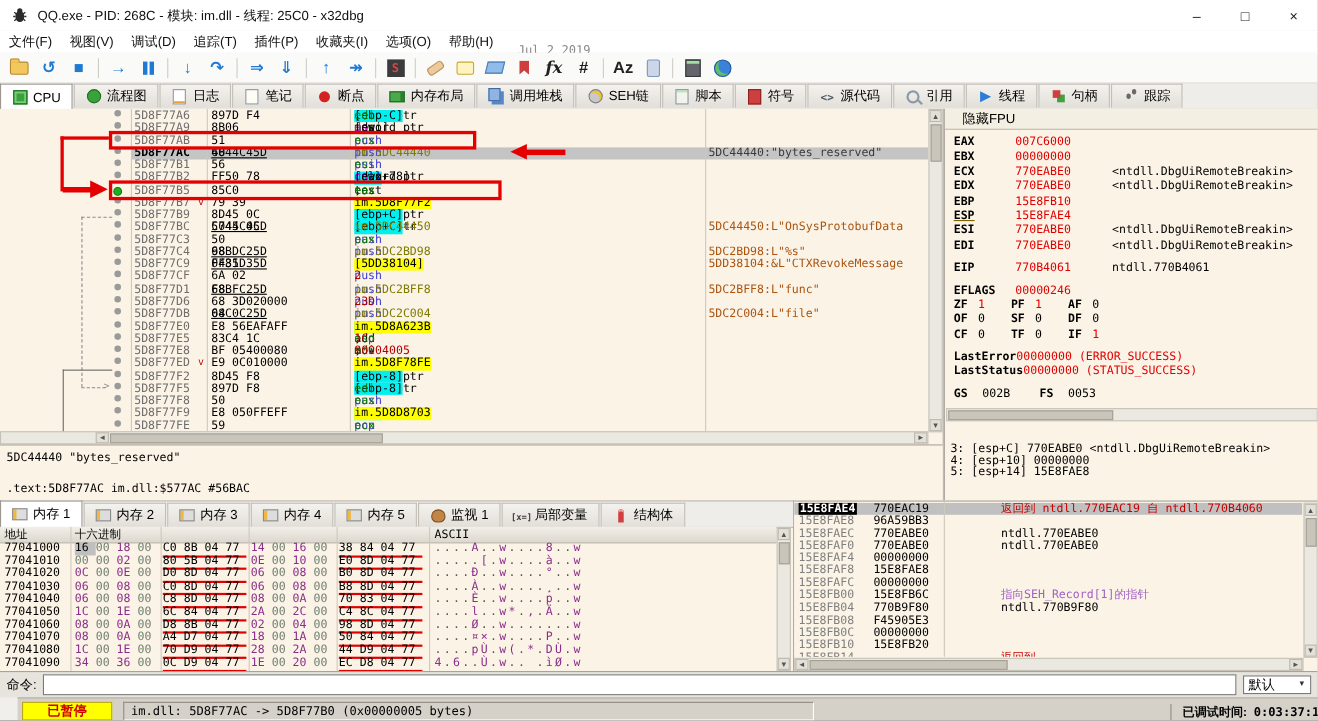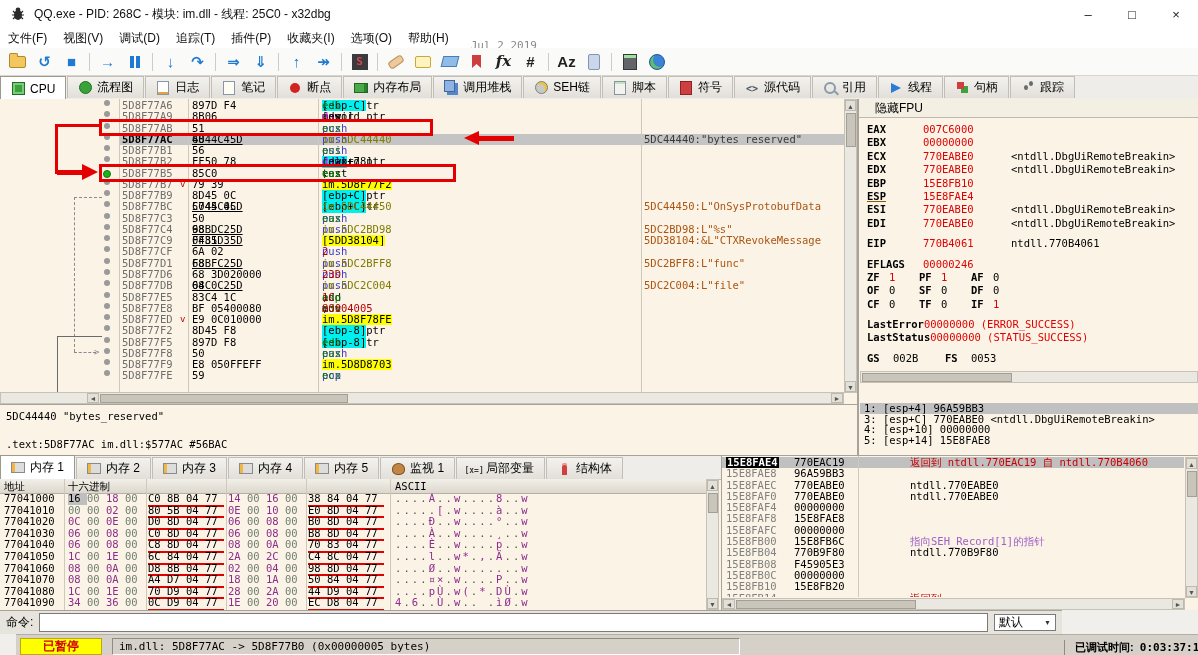--- a/index.html
+++ b/index.html
@@ -152,21 +152,21 @@
   .srow{position:relative;height:11.3px;font:10.5px/11.3px "DejaVu Sans Mono",monospace;white-space:pre;}
   .srow.sel{background:#C0C0C0;}
   .saddr{position:absolute;left:4px;color:#808080;}
   .saddr.active{background:#000;color:#fff;font-weight:bold;padding:0 1px;}
   .sval{position:absolute;left:72px;color:#000;}
   .scmt{position:absolute;left:140px;color:#000;margin-left:48px;}
   .scmt.red{color:#C80000;} .scmt.purple{color:#A060C8;}
   .stack-colsep{position:absolute;left:136px;top:0;width:1px;height:141px;background:#CFC9BC;}
 
   
-  .cmdbar{position:absolute;left:0;top:610px;width:1062px;height:24px;background:#E7E4DD;border-top:1px solid #A7A39B;display:flex;align-items:center;box-sizing:border-box;}
+  .cmdbar{position:absolute;left:0;top:610px;width:1198px;height:24px;background:#E7E4DD;border-top:1px solid #A7A39B;display:flex;align-items:center;box-sizing:border-box;}
   .cmd-label{margin:0 6px 0 6px;font-size:12px;}
   .cmd-input{flex:1;height:17px;background:#fff;border:1px solid #7A7A7A;font:11px "DejaVu Sans Mono",monospace;padding:0 3px;}
   .cmd-profile{width:62px;height:17px;background:#fff;border:1px solid #7A7A7A;margin:0 6px;display:flex;align-items:center;justify-content:space-between;padding:0 4px;box-sizing:border-box;font-size:12px;}
   .statusbar{position:absolute;left:16px;top:634px;width:1198px;height:21px;background:#D5D1C9;border-top:1px solid #B3AFA7;display:flex;align-items:flex-end;box-sizing:border-box;font-size:11px;}
   .status-badge{width:80px;height:15px;background:#FFFF00;border:1px solid #BBA818;color:#D00000;font-weight:bold;text-align:center;line-height:15px;margin-left:4px;font-size:12px;}
   .status-msg{height:15px;border:1px solid;border-color:#8F8B83 #FFF #FFF #8F8B83;margin-left:10px;width:620px;line-height:15px;padding-left:6px;font-family:"DejaVu Sans Mono",monospace;font-size:11px;background:#D5D1C9;}
   .status-time{margin-left:auto;margin-right:8px;font-weight:bold;border-left:1px solid #8F8B83;padding-left:10px;height:15px;line-height:15px;}
   .status-time .tval{font-family:"DejaVu Sans Mono",monospace;margin-left:6px;}
 
   
@@ -391,20 +391,21 @@
         <div class="drow"><span class="dot"></span><span class="da">5D8F77B7</span><span class="dirmark">v</span><span class="db"><span>79 39</span></span><span class="di"><span class="k-j">jns</span><span class="k-t"> </span><span class="k-y">im.5D8F77F2</span></span></div>
         <div class="drow"><span class="dot"></span><span class="da">5D8F77B9</span><span class="db"><span>8D45 0C</span></span><span class="di"><span class="k-mn">lea </span><span class="k-r">eax</span><span class="k-mn">,dword ptr </span><span class="k-s">ss:</span><span class="k-cy">[ebp+C]</span></span></div>
         <div class="drow"><span class="dot"></span><span class="da">5D8F77BC</span><span class="db"><span>C745 0C </span><span class="bu">5044C45D</span></span><span class="di"><span class="k-mn">mov </span><span class="k-mn">dword ptr </span><span class="k-s">ss:</span><span class="k-cy">[ebp+C]</span><span class="k-mn">,</span><span class="k-i">im.5DC44450</span></span><span class="dc cmt-auto">5DC44450:L"OnSysProtobufData</span></div>
         <div class="drow"><span class="dot"></span><span class="da">5D8F77C3</span><span class="db"><span>50</span></span><span class="di"><span class="k-p">push </span><span class="k-r">eax</span></span></div>
         <div class="drow"><span class="dot"></span><span class="da">5D8F77C4</span><span class="db"><span>68 </span><span class="bu">98BDC25D</span></span><span class="di"><span class="k-p">push </span><span class="k-i">im.5DC2BD98</span></span><span class="dc cmt-auto">5DC2BD98:L"%s"</span></div>
         <div class="drow"><span class="dot"></span><span class="da">5D8F77C9</span><span class="db"><span>FF35 </span><span class="bu">0481D35D</span></span><span class="di"><span class="k-p">push </span><span class="k-mn">dword ptr </span><span class="k-s">ds:</span><span class="k-y">[5DD38104]</span></span><span class="dc cmt-auto">5DD38104:&amp;L"CTXRevokeMessage</span></div>
         <div class="drow"><span class="dot"></span><span class="da">5D8F77CF</span><span class="db"><span>6A 02</span></span><span class="di"><span class="k-p">push </span><span class="k-n">2</span></span></div>
         <div class="drow"><span class="dot"></span><span class="da">5D8F77D1</span><span class="db"><span>68 </span><span class="bu">F8BFC25D</span></span><span class="di"><span class="k-p">push </span><span class="k-i">im.5DC2BFF8</span></span><span class="dc cmt-auto">5DC2BFF8:L"func"</span></div>
         <div class="drow"><span class="dot"></span><span class="da">5D8F77D6</span><span class="db"><span>68 3D020000</span></span><span class="di"><span class="k-p">push </span><span class="k-n">23D</span></span></div>
         <div class="drow"><span class="dot"></span><span class="da">5D8F77DB</span><span class="db"><span>68 </span><span class="bu">04C0C25D</span></span><span class="di"><span class="k-p">push </span><span class="k-i">im.5DC2C004</span></span><span class="dc cmt-auto">5DC2C004:L"file"</span></div>
+        <div class="drow"><span class="dot"></span><span class="da">5D8F77E0</span><span class="db"><span>E8 56EAFAFF</span></span><span class="di"><span class="k-c">call</span><span class="k-t"> </span><span class="k-y">im.5D8A623B</span></span></div>
         <div class="drow"><span class="dot"></span><span class="da">5D8F77E5</span><span class="db"><span>83C4 1C</span></span><span class="di"><span class="k-mn">add </span><span class="k-r">esp</span><span class="k-mn">,</span><span class="k-n">1C</span></span></div>
         <div class="drow"><span class="dot"></span><span class="da">5D8F77E8</span><span class="db"><span>BF 05400080</span></span><span class="di"><span class="k-mn">mov </span><span class="k-r">edi</span><span class="k-mn">,</span><span class="k-n">80004005</span></span></div>
         <div class="drow"><span class="dot"></span><span class="da">5D8F77ED</span><span class="dirmark">v</span><span class="db"><span>E9 0C010000</span></span><span class="di"><span class="k-j">jmp</span><span class="k-t"> </span><span class="k-y">im.5D8F78FE</span></span></div>
         <div class="drow"><span class="dot"></span><span class="da">5D8F77F2</span><span class="db"><span>8D45 F8</span></span><span class="di"><span class="k-mn">lea </span><span class="k-r">eax</span><span class="k-mn">,dword ptr </span><span class="k-s">ss:</span><span class="k-cy">[ebp-8]</span></span></div>
         <div class="drow"><span class="dot"></span><span class="da">5D8F77F5</span><span class="db"><span>897D F8</span></span><span class="di"><span class="k-mn">mov </span><span class="k-mn">dword ptr </span><span class="k-s">ss:</span><span class="k-cy">[ebp-8]</span><span class="k-mn">,</span><span class="k-r">edi</span></span></div>
         <div class="drow"><span class="dot"></span><span class="da">5D8F77F8</span><span class="db"><span>50</span></span><span class="di"><span class="k-p">push </span><span class="k-r">eax</span></span></div>
         <div class="drow"><span class="dot"></span><span class="da">5D8F77F9</span><span class="db"><span>E8 050FFEFF</span></span><span class="di"><span class="k-c">call</span><span class="k-t"> </span><span class="k-y">im.5D8D8703</span></span></div>
         <div class="drow"><span class="dot"></span><span class="da">5D8F77FE</span><span class="db"><span>59</span></span><span class="di"><span class="k-p">pop </span><span class="k-r">ecx</span></span></div>
       </div>
     <div class="colsep" style="left:119px;height:294px;"></div>
@@ -439,21 +440,20 @@
 
   <div class="regs-pane">
     <div class="regs-header">隐藏FPU</div>
     <div class="regs-body" id="regs"><div class="rline"><span class="rname">EAX</span><span class="rval">007C6000</span></div><div class="rline"><span class="rname">EBX</span><span class="rval">00000000</span></div><div class="rline"><span class="rname">ECX</span><span class="rval">770EABE0</span><span class="rcmt">&lt;ntdll.DbgUiRemoteBreakin&gt;</span></div><div class="rline"><span class="rname">EDX</span><span class="rval">770EABE0</span><span class="rcmt">&lt;ntdll.DbgUiRemoteBreakin&gt;</span></div><div class="rline"><span class="rname">EBP</span><span class="rval">15E8FB10</span></div><div class="rline"><span class="rname ul">ESP</span><span class="rval">15E8FAE4</span></div><div class="rline"><span class="rname">ESI</span><span class="rval">770EABE0</span><span class="rcmt">&lt;ntdll.DbgUiRemoteBreakin&gt;</span></div><div class="rline"><span class="rname">EDI</span><span class="rval">770EABE0</span><span class="rcmt">&lt;ntdll.DbgUiRemoteBreakin&gt;</span></div><div class="rgap"></div><div class="rline"><span class="rname">EIP</span><span class="rval">770B4061</span><span class="rcmt">ntdll.770B4061</span></div><div class="rgap"></div><div class="rline"><span class="rname">EFLAGS</span><span class="rval">00000246</span></div><div class="rline"><span class="fname">ZF</span><span class="fval hot">1</span><span class="fname">PF</span><span class="fval hot">1</span><span class="fname">AF</span><span class="fval">0</span></div><div class="rline"><span class="fname">OF</span><span class="fval">0</span><span class="fname">SF</span><span class="fval">0</span><span class="fname">DF</span><span class="fval">0</span></div><div class="rline"><span class="fname">CF</span><span class="fval">0</span><span class="fname">TF</span><span class="fval">0</span><span class="fname">IF</span><span class="fval hot">1</span></div><div class="rgap"></div><div class="rline"><span class="rname">LastError</span><span class="rval">00000000 (ERROR_SUCCESS)</span></div><div class="rline"><span class="rname">LastStatus</span><span class="rval">00000000 (STATUS_SUCCESS)</span></div><div class="rgap"></div><div class="rline plain"><span class="fname">GS</span><span class="fval">002B</span><span class="fname">FS</span><span class="fval">0053</span></div></div>
     <div class="regs-hscroll">
       <div class="sb" style="left:0;top:0;width:338px;height:12px;">
         <div class="sb-thumb" style="left:1px;top:1px;width:150px;height:9px;"></div>
       </div>
     </div>
     <div class="args" id="args">
-        <div class="argrow sel">1: [esp+4] 96A59BB3</div>
         <div class="argrow">3: [esp+C] 770EABE0 &lt;ntdll.DbgUiRemoteBreakin&gt;</div>
         <div class="argrow">4: [esp+10] 00000000</div>
         <div class="argrow">5: [esp+14] 15E8FAE8</div>
       </div>
   </div>
 
   <div class="bottom-left">
     <div class="memtabs" id="memtabs">
         <div class="tab active">
           <span class="ticon">

